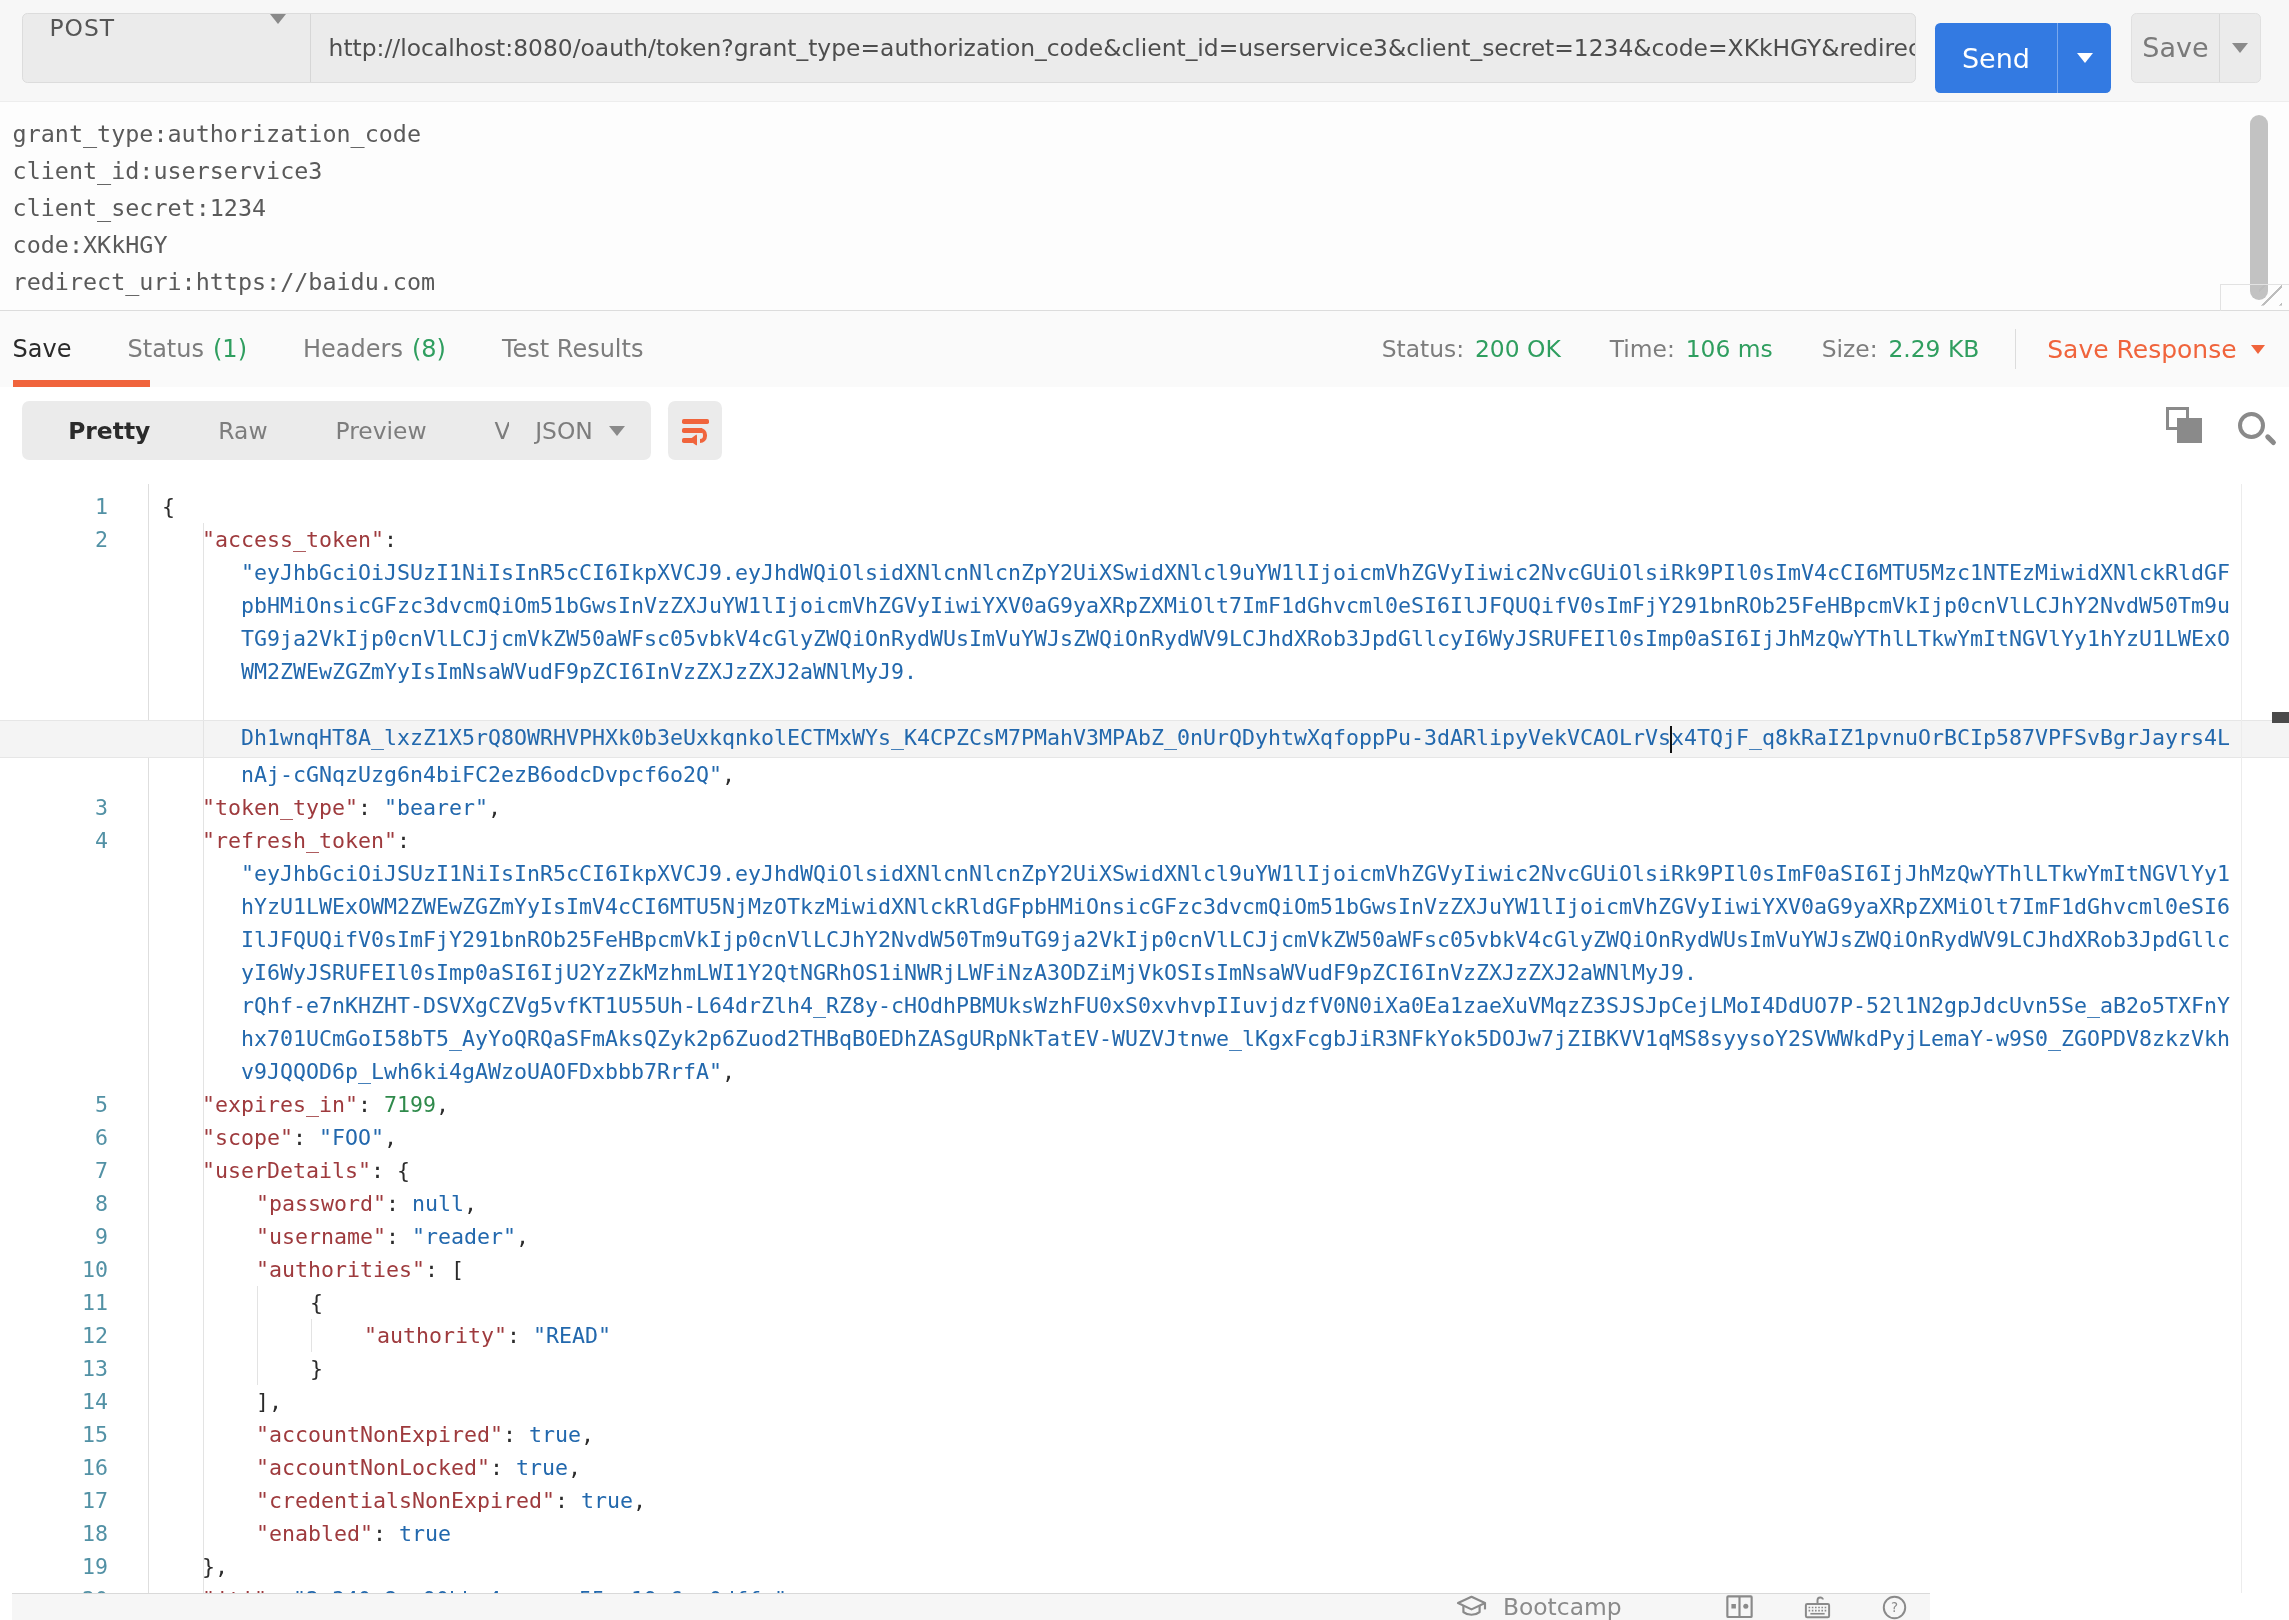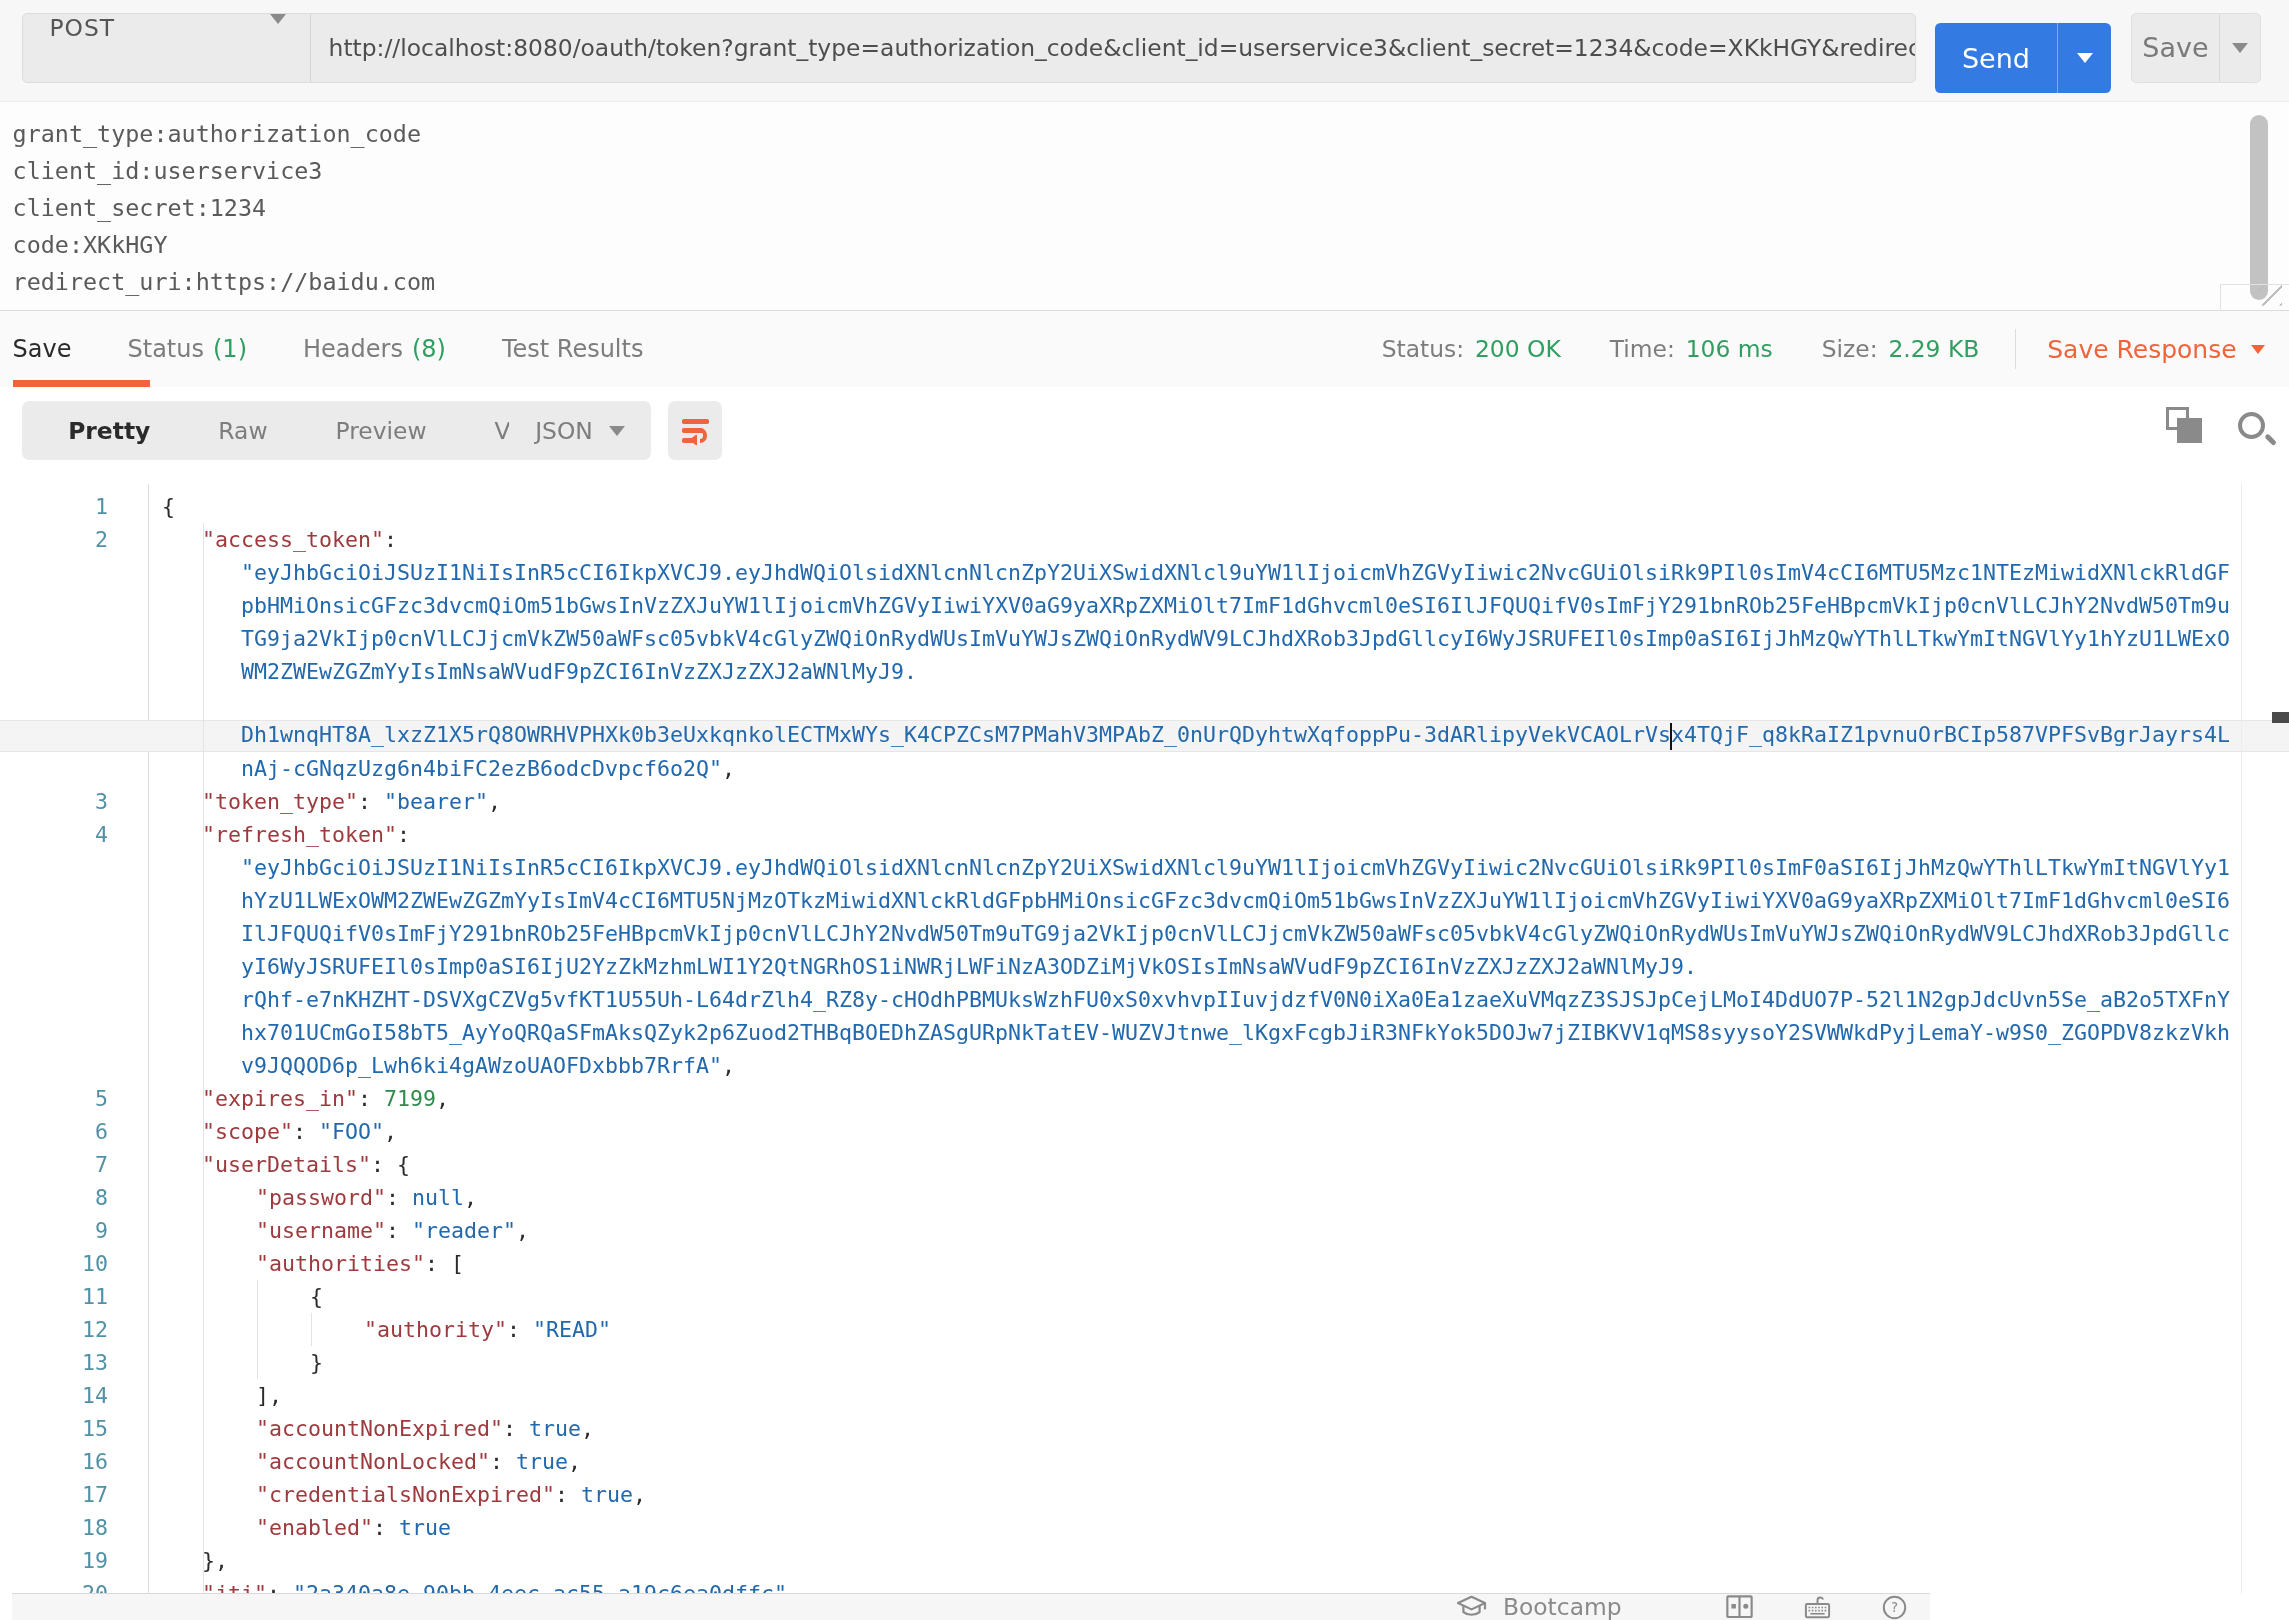--- a/index.html
+++ b/index.html
@@ -70,21 +70,21 @@
   .icon-search{width:27px;height:27px;border:4.5px solid #8a8a8a;border-radius:50%;position:relative;}
   .icon-search:after{content:"";position:absolute;left:21.6px;top:21.6px;width:12.6px;height:5.4px;background:#8a8a8a;transform:rotate(45deg);border-radius:2.7px;}
 
   
   .editor{position:absolute;left:0;top:484px;width:2290px;height:1109px;background:#fff;overflow:hidden;}
   .editor-rule{position:absolute;left:2241px;top:0;width:0.9px;height:100%;background:#ececec;}
   .scroll-marker{position:absolute;left:2272px;top:225px;width:18px;height:10.8px;background:#4a4a4a;}
   .gutter-rule{position:absolute;left:148px;top:0;width:0.9px;height:100%;background:#dedede;}
   .code-rows{position:absolute;left:0;top:6.3px;width:2290px;}
   .code-row{position:relative;height:33px;display:flex;}
-  .code-row.hl{background:#f4f4f4;border-top:0.9px solid #e6e6e6;border-bottom:0.9px solid #e6e6e6;height:32px;margin-top:-0.9px;align-items:flex-end;}
+  .code-row.hl{background:#f4f4f4;border-top:0.9px solid #e6e6e6;border-bottom:0.9px solid #e6e6e6;height:38px;margin-top:-0.9px;}
   .ln{width:108px;flex:0 0 108px;text-align:right;font-family:"DejaVu Sans Mono","Liberation Mono",monospace;font-size:21.6px;line-height:33px;color:var(--ln);}
   .code-content{position:relative;flex:1;margin-left:54px;font-family:"DejaVu Sans Mono","Liberation Mono",monospace;font-size:21.6px;line-height:33px;white-space:pre;}
   .guide{position:absolute;top:0;width:0.9px;height:100%;background:#e3e3e3;}
   .tok-k{color:var(--key);} .tok-s{color:var(--str);} .tok-n{color:var(--num);}
   .tok-b{color:var(--bool);} .tok-p{color:var(--punct);}
   .cursor-caret{display:inline-block;width:1.8px;height:27px;background:#111;vertical-align:middle;margin:0 -0.9px;}
 
   
   .footer{position:absolute;left:12px;top:1593px;width:1918px;height:27px;background:#f6f6f6;border-top:0.9px solid #d9d9d9;display:flex;align-items:center;justify-content:flex-end;gap:50px;padding-right:23.4px;}
   .bootcamp{display:flex;align-items:center;gap:16px;color:#8a8a8a;font-size:23.4px;cursor:pointer;margin-right:54px;}

